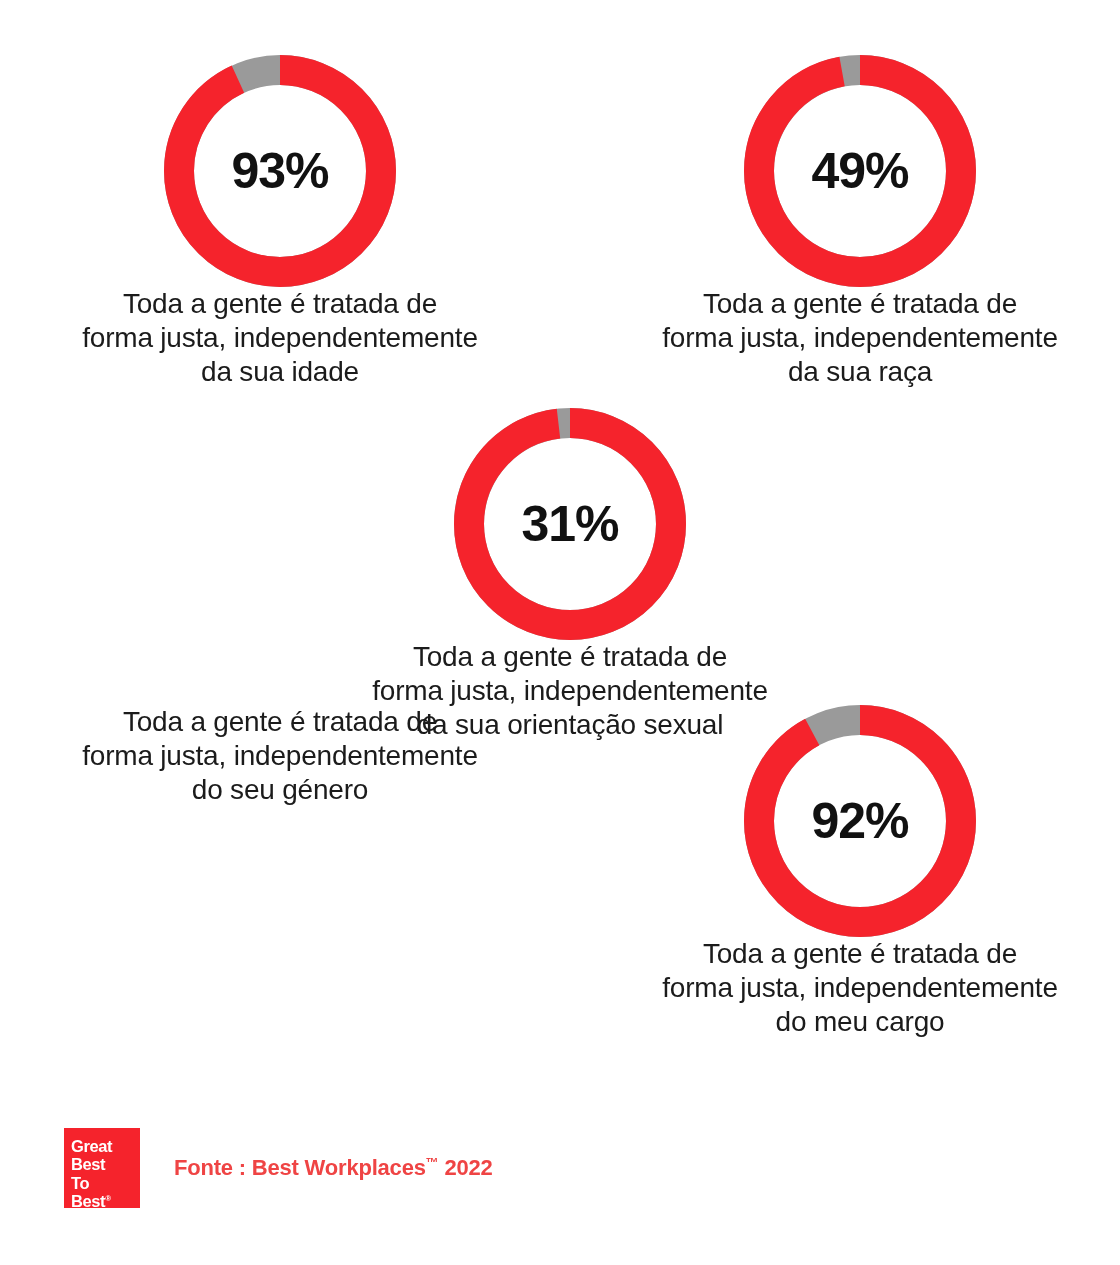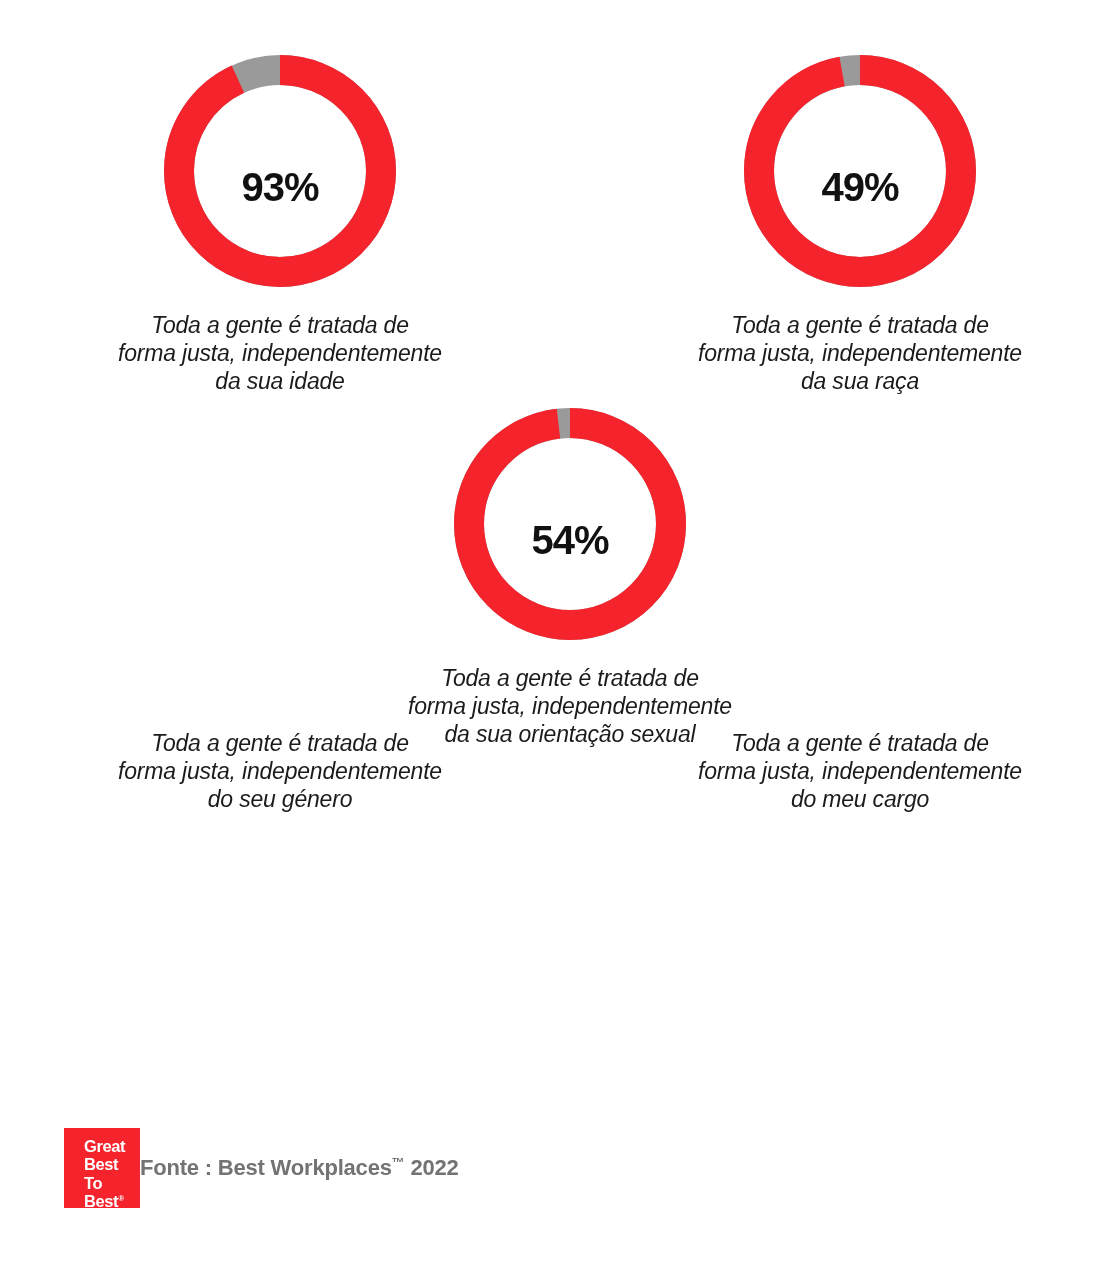--- a/index.html
+++ b/index.html
@@ -41,75 +41,74 @@
     margin: 0 auto;
   }
   .donut-svg {
     display: block;
     width: 232px;
     height: 232px;
   }
   .donut-value {
     position: absolute;
     left: 0;
-    top: 16px;
+    top: 0;
     width: 232px;
     height: 232px;
     display: flex;
     align-items: center;
     justify-content: center;
-    font-size: 40px;
+    font-size: 50px;
     font-weight: 700;
     letter-spacing: -1px;
     color: #111111;
     font-family: "Liberation Sans", sans-serif;
   }
 
   .caption {
-    margin-top: 24px;
-    font-size: 23px;
+    font-size: 28px;
     line-height: 1.22;
     color: #1b1b1b;
     font-weight: 400;
     letter-spacing: -0.2px;
     white-space: pre-line;
     font-family: "Liberation Sans", sans-serif;
-    font-style: italic;
   }
 
   
   .footer {
     position: absolute;
     left: 64px;
     top: 1128px;
     display: flex;
     align-items: center;
   }
   .gptw-logo {
     width: 76px;
     height: 80px;
     background: #F5232C;
     color: #ffffff;
     box-sizing: border-box;
-    padding: 9px 0 0 20px;
+    padding: 9px 0 0 7px;
     font-weight: 700;
     font-size: 16.5px;
     line-height: 1.12;
     letter-spacing: -0.4px;
     text-align: left;
     font-family: "Liberation Sans", sans-serif;
   }
   .gptw-logo .reg {
     font-size: 8px;
     vertical-align: super;
   }
   .footer-note {
+    margin-left: 34px;
     font-size: 22px;
     font-weight: 700;
-    color: #737373;
+    color: #ef4444;
     letter-spacing: -0.2px;
     white-space: nowrap;
     font-family: "Liberation Sans", sans-serif;
   }
   .footer-note .tm {
     font-size: 13px;
     vertical-align: super;
   }
 </style>
 </head>
@@ -142,34 +141,41 @@
 forma justa, independentemente
 da sua raça</div>
   </div>
 
   <div class="card card-middle">
     <div class="donut-wrap">
       <svg class="donut-svg" viewBox="0 0 232 232">
         <circle cx="116" cy="116" r="101" fill="none" stroke="#9A9A9A" stroke-width="30"></circle>
         <circle class="donut-fill" cx="116" cy="116" r="101" fill="none" stroke="#F5232C" stroke-width="30" transform="rotate(-90 116 116)" stroke-dasharray="621.9096817046354 12.692034320502785"></circle>
       </svg>
-      <div class="donut-value">54%</div>
+      <div class="donut-value">31%</div>
     </div>
     <div class="caption">Toda a gente é tratada de
 forma justa, independentemente
 da sua orientação sexual</div>
   </div>
 
   <div class="card card-bottom-left">
     <div class="caption">Toda a gente é tratada de
 forma justa, independentemente
 do seu género</div>
   </div>
 
   <div class="card card-bottom-right">
+    <div class="donut-wrap">
+      <svg class="donut-svg" viewBox="0 0 232 232">
+        <circle cx="116" cy="116" r="101" fill="none" stroke="#9A9A9A" stroke-width="30"></circle>
+        <circle class="donut-fill" cx="116" cy="116" r="101" fill="none" stroke="#F5232C" stroke-width="30" transform="rotate(-90 116 116)" stroke-dasharray="583.8335787431272 50.768137282011025"></circle>
+      </svg>
+      <div class="donut-value">92%</div>
+    </div>
     <div class="caption">Toda a gente é tratada de
 forma justa, independentemente
 do meu cargo</div>
   </div>
 
   <div class="footer">
     <div class="gptw-logo">
       <div>Great</div>
       <div>Best</div>
       <div>To</div>

